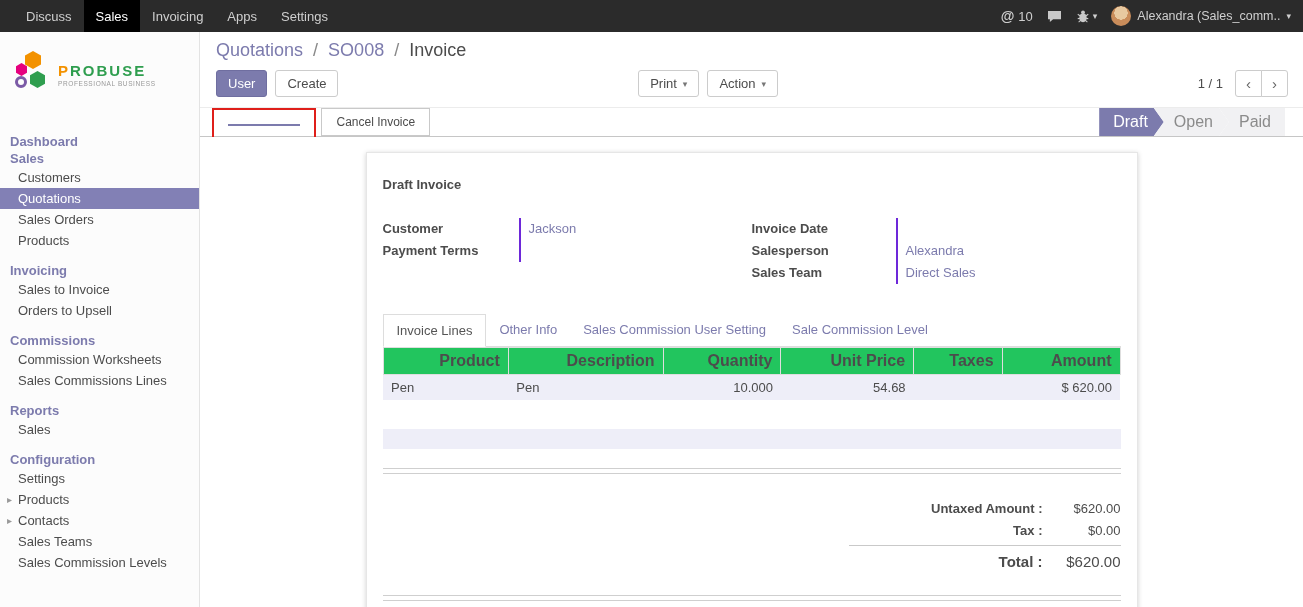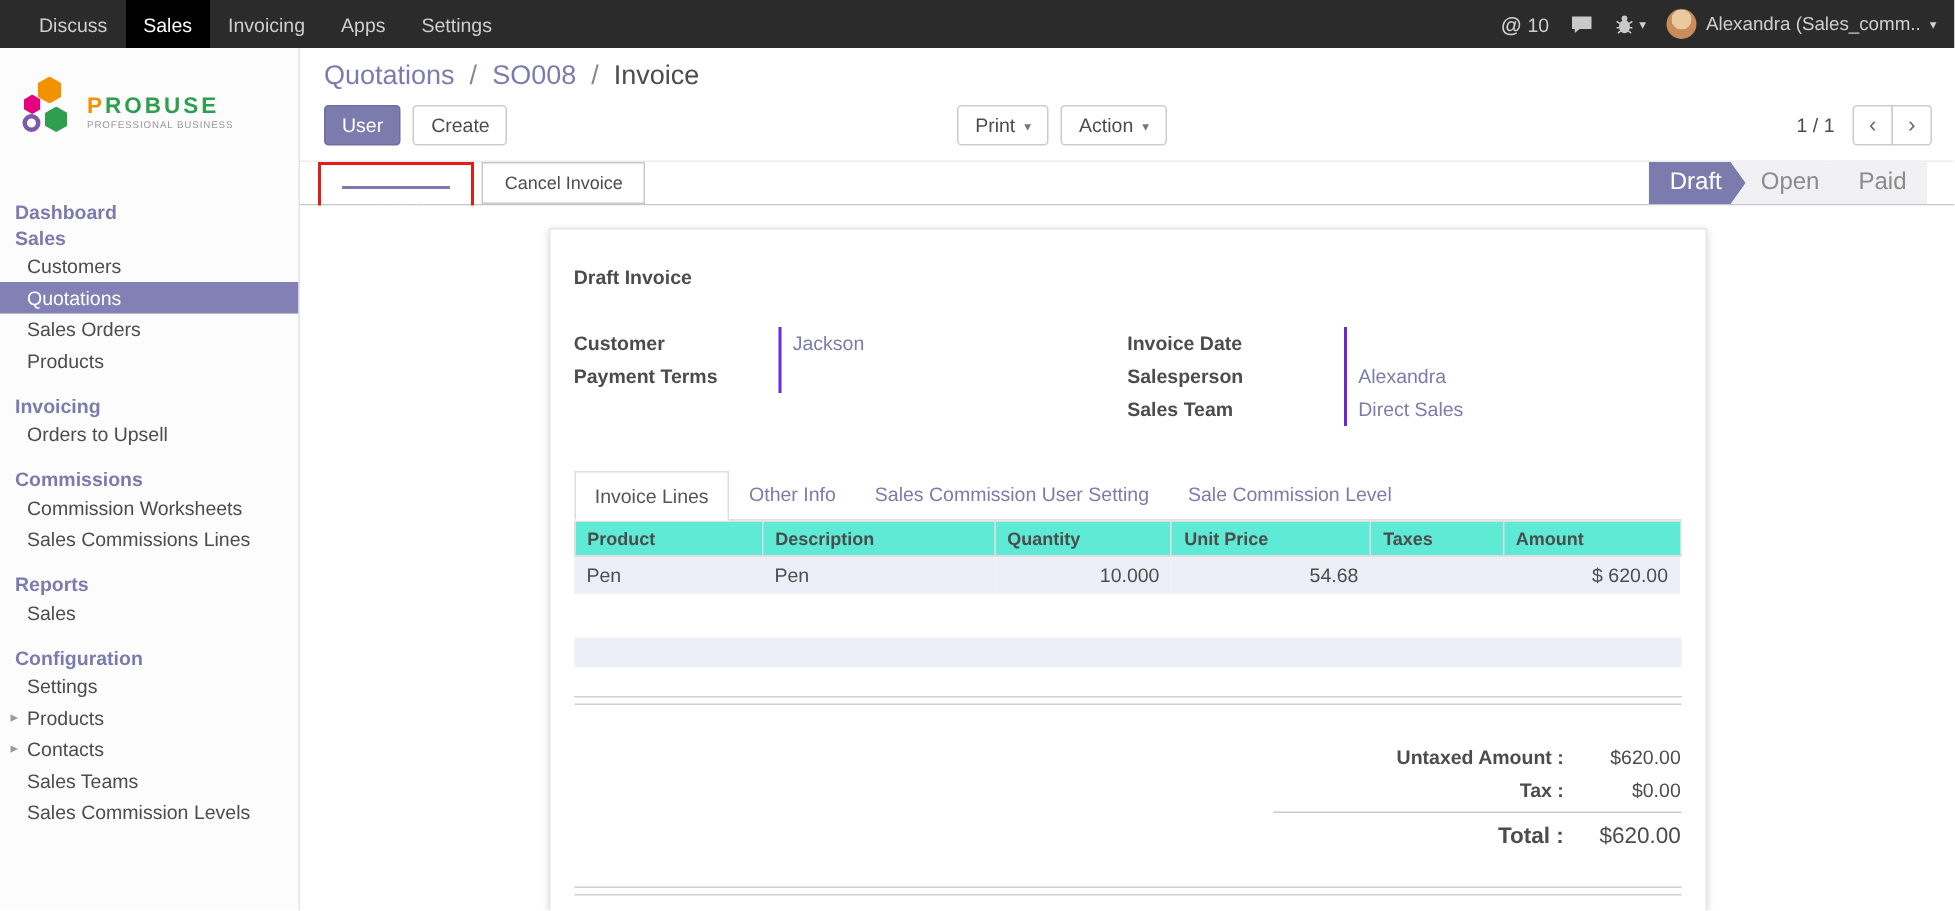--- a/index.html
+++ b/index.html
@@ -80,21 +80,21 @@
   .sheet-title { font-size:13px; font-weight:bold; margin-bottom:26px; }
   .fgroups { display:flex; }
   .fgroup { width:50%; display:grid; grid-template-columns:136px auto; align-content:start; }
   .fgroup.right { grid-template-columns:144px auto; }
   .flabel { font-weight:bold; font-size:13px; color:#4c4c4c; padding:3px 0; min-height:22px; }
   .fvalue { font-size:13px; color:#7c7bad; padding:3px 0 3px 8px; border-left:2px solid #6d28d9; min-height:22px; cursor:pointer; }
   .tabs { display:flex; border-bottom:1px solid #ddd; margin-top:30px; }
   .tab { padding:8px 13px; font-size:13px; color:#7c7bad; cursor:pointer; }
   .tab.active { border:1px solid #ddd; border-bottom:1px solid #fff; margin-bottom:-1px; background:#fff; color:#555; }
   table.lines { width:100%; border-collapse:collapse; }
-  table.lines th { background:#5eead4; border:1px solid #dedede; font-size:12px; font-weight:bold; color:#4c4c4c; text-align:left; padding:4px 8px; }
+  table.lines th { background:#22c55e; border:1px solid #dedede; font-size:16px; font-weight:bold; color:#4c4c4c; text-align:right; padding:4px 8px; }
   table.lines td { font-size:13px; color:#4c4c4c; padding:5px 8px; }
   table.lines tbody tr { background:#eeeef8; cursor:pointer; }
   table.lines .num { text-align:right; }
   th.c1{width:17%} th.c2{width:21%} th.c3{width:16%} th.c4{width:18%} th.c5{width:12%} th.c6{width:16%}
   .stripe { height:20px; background:#eeeef8; margin-top:29px; }
   .dsep { height:6px; border-top:1px solid #cfcfcf; border-bottom:1px solid #cfcfcf; margin-top:19px; }
   .dsep.bottom { margin-top:22px; }
   .totals { width:272px; margin:24px 0 0 auto; }
   .trow { display:flex; padding:2px 0; line-height:18px; }
   .tlabel { flex:1; text-align:right; font-weight:bold; font-size:13px; color:#4c4c4c; }
@@ -157,20 +157,21 @@
     </div>
     <nav class="side-nav">
       <div class="side-heading first">Dashboard</div>
       <div class="side-heading">Sales</div>
       <div class="side-item">Customers</div>
       <div class="side-item selected">Quotations</div>
       <div class="side-item">Sales Orders</div>
       <div class="side-item">Products</div>
 
       <div class="side-heading">Invoicing</div>
+      <div class="side-item">Sales to Invoice</div>
       <div class="side-item">Orders to Upsell</div>
 
       <div class="side-heading">Commissions</div>
       <div class="side-item">Commission Worksheets</div>
       <div class="side-item">Sales Commissions Lines</div>
 
       <div class="side-heading">Reports</div>
       <div class="side-item">Sales</div>
 
       <div class="side-heading">Configuration</div>

